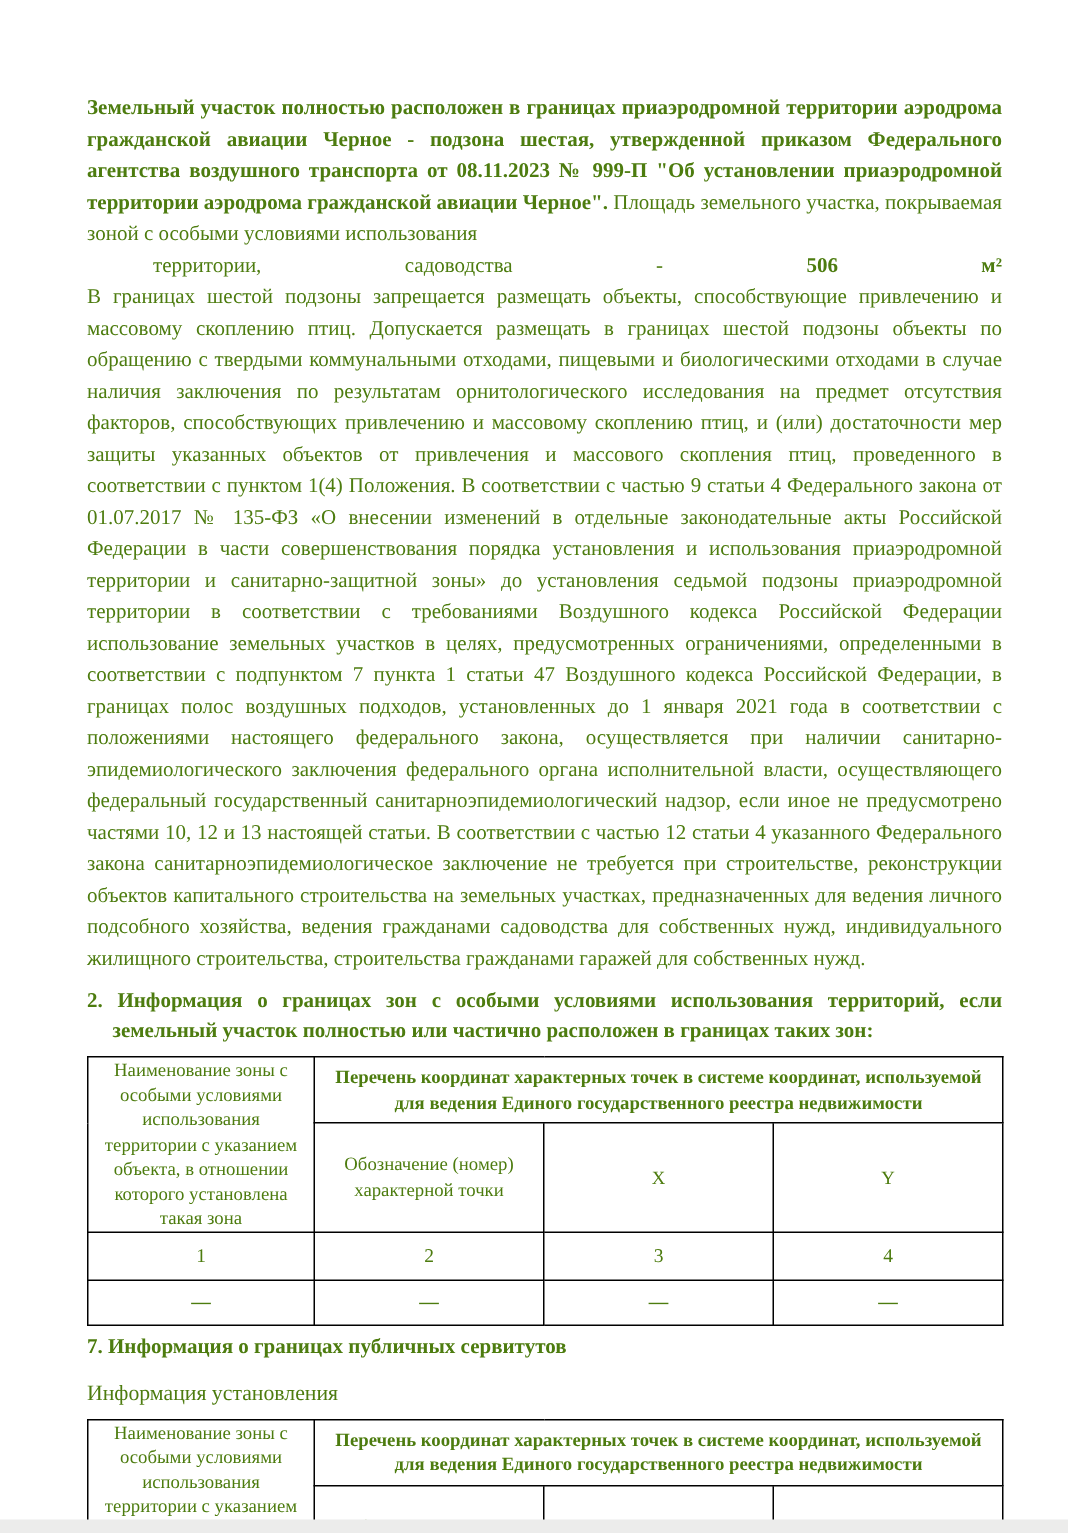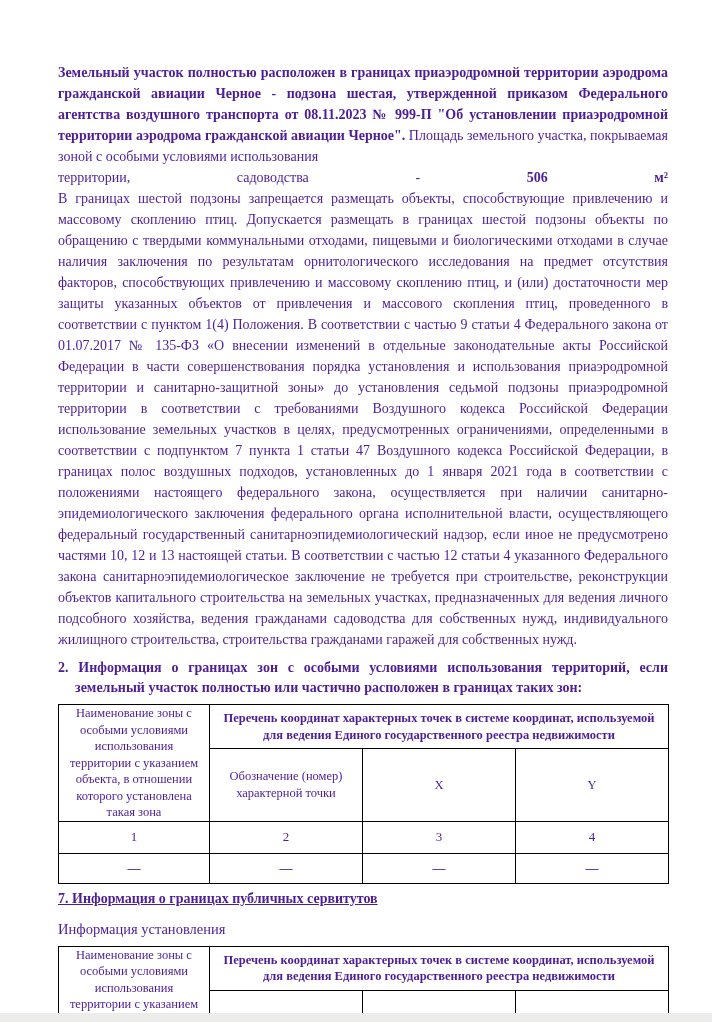--- a/index.html
+++ b/index.html
@@ -4,51 +4,51 @@
 <style>
   html,body { margin:0; padding:0; background:#fff; }
   .page {
     position:relative;
     width:712px; height:1022px;
     background:#ffffff;
     box-sizing:border-box;
     padding:62px 44px 0 58px;
     overflow:hidden;
     font-family:"Liberation Serif","DejaVu Serif",serif;
-    color:#4c1d95;
+    color:#4d7c0f;
   }
   .para {
     margin:0;
     font-size:14px;
     line-height:21px;
     text-align:justify;
   }
   .bold { font-weight:bold;text-align:right; }
   .spread {
     display:flex;
     justify-content:space-between;
     align-items:baseline;
     font-size:14px;
     line-height:21px;
+    margin-left:44px;
   }
   .heading6 {
     margin:8px 0 6px 0;
     font-size:14px;
     line-height:20px;
     font-weight:bold;
     text-align:justify;
     padding-left:17px;
     text-indent:-17px;
   }
   .heading7 {
     margin:5px 0 0 0;
     font-size:14px;
     line-height:20px;
     font-weight:bold;
-    text-decoration:underline;
   }
   .note {
     margin:10px 0 7px 0;
     font-size:14.5px;
     line-height:20px;
   }
   table.ztable {
     border-collapse:collapse;
     width:610px;
     table-layout:fixed;

